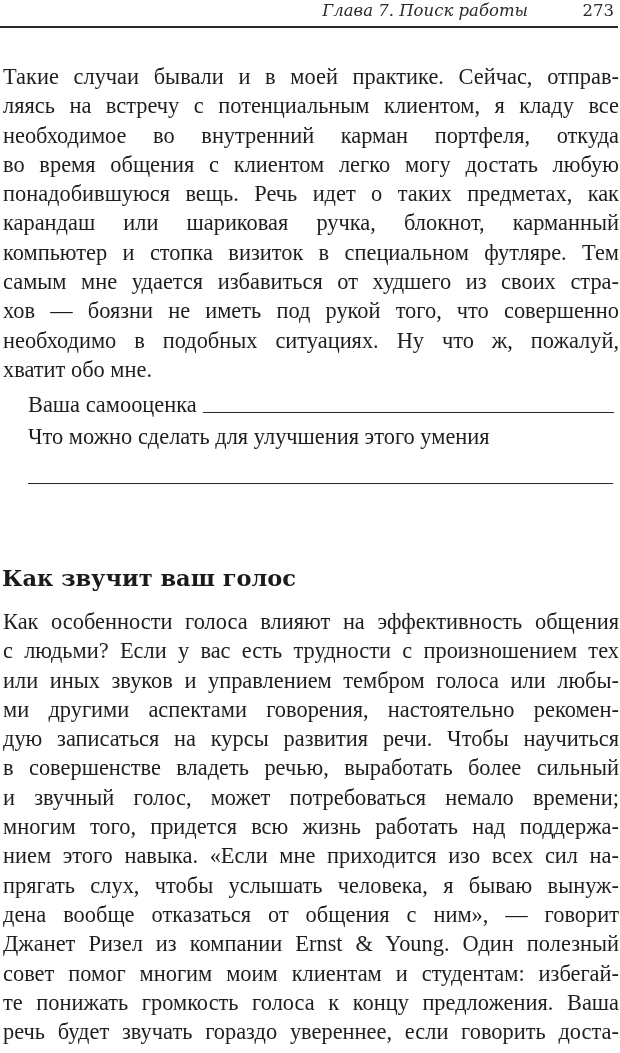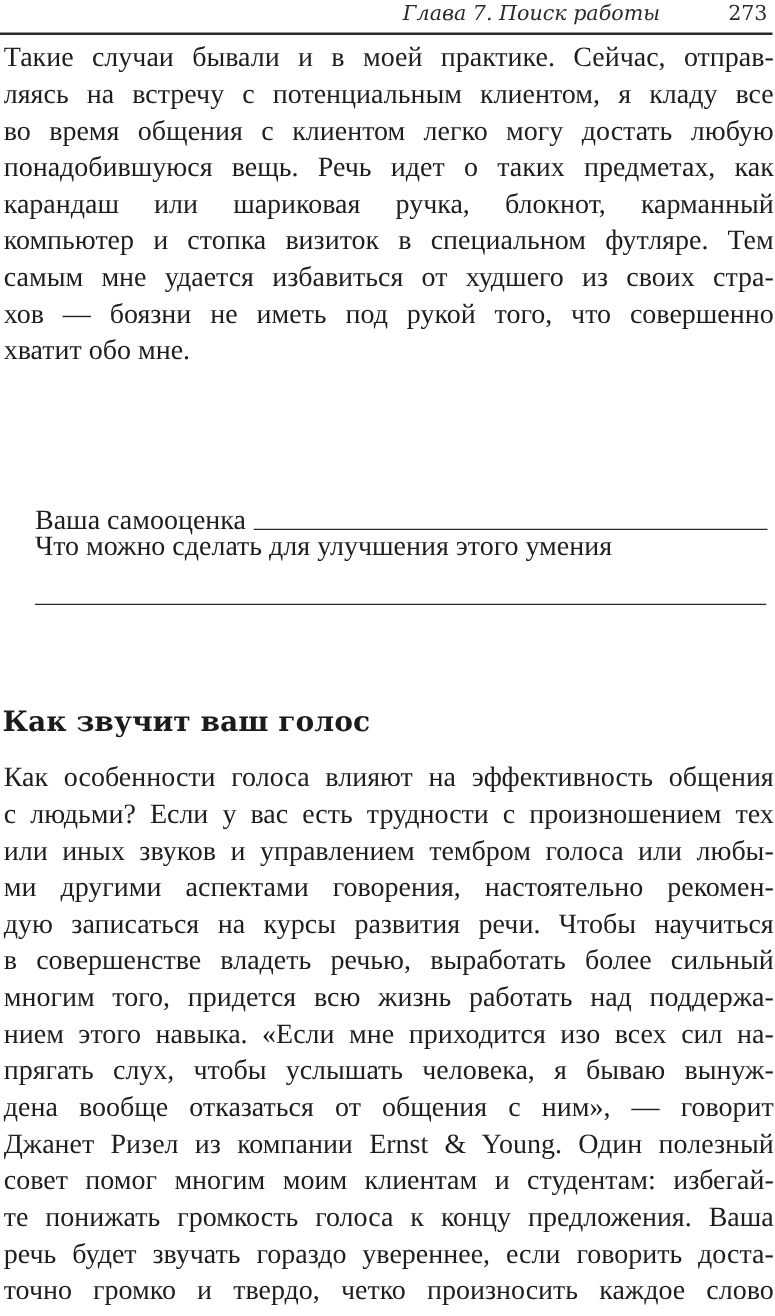--- a/index.html
+++ b/index.html
@@ -4,67 +4,70 @@
 <style>
   html, body { margin: 0; padding: 0; background: #ffffff; }
   body { width: 620px; height: 1053px; overflow: hidden; position: relative; color: #1f1d1d; }
   .page { position: absolute; left: 0; top: 0; width: 620px; height: 823px; }
   .running-head { position: absolute; left: 0; top: 0; width: 618px; height: 26px; border-bottom: 2px solid #2a2828; }
   .rh-title { position: absolute; right: 90px; top: 1px; font-family: "DejaVu Serif", serif; font-style: italic; font-size: 16.5px; color: #2b2929; }
   .rh-page { position: absolute; right: 4px; top: 1px; font-family: "DejaVu Serif", serif; font-size: 16.5px; color: #2b2929; }
   .body-text { position: absolute; left: 3px; width: 616px; font-family: "Liberation Serif", serif; font-size: 22.4px; line-height: 29.3px; }
   .line { display: block; height: 29.3px; white-space: nowrap; text-align: justify; text-align-last: justify; }
   .line.last { text-align-last: left; }
-  .p1 { top: 31px; }
-  .form-row1 { position: absolute; top: 400px; left: 28px; height: 29px; width: 586px; font-family: "Liberation Serif", serif; font-size: 22.4px; display: flex; align-items: flex-end; justify-content: center; }
+  .p1 { top: 62px; }
+  .form-row1 { position: absolute; top: 389px; left: 28px; height: 29px; width: 586px; font-family: "Liberation Serif", serif; font-size: 22.4px; display: flex; align-items: flex-end; justify-content: center; }
   .form-row1 .label { white-space: nowrap; }
   .form-row1 .blank { flex: 1; border-bottom: 1.6px solid #2a2828; margin-left: 6px; height: 20px; margin-bottom: 5px; }
   .form-row2 { position: absolute; top: 424px; left: 28px; white-space: nowrap; font-family: "Liberation Serif", serif; font-size: 22.4px; text-align: right; }
   .form-blank2 { position: absolute; top: 483px; left: 28px; width: 585px; border-bottom: 1.6px solid #2a2828; }
   .section-heading { position: absolute; top: 519px; left: 2px; font-family: "DejaVu Serif", serif; font-weight: bold; font-size: 22.5px; color: #1c1a1a; white-space: nowrap; margin-top: 46px; }
   .p2 { top: 575px; margin-top: 32px; }
 </style>
 </head>
 <body>
 
 <div class="page">
 
   <div class="running-head">
     <span class="rh-title">Глава 7. Поиск работы</span>
     <span class="rh-page">273</span>
   </div>
 
   <div class="body-text p1">
     <span class="line">Такие случаи бывали и в моей практике. Сейчас, отправ-</span>
     <span class="line">ляясь на встречу с потенциальным клиентом, я кладу все</span>
+    <span class="line">необходимое во внутренний карман портфеля, откуда</span>
     <span class="line">во время общения с клиентом легко могу достать любую</span>
     <span class="line">понадобившуюся вещь. Речь идет о таких предметах, как</span>
     <span class="line">карандаш или шариковая ручка, блокнот, карманный</span>
     <span class="line">компьютер и стопка визиток в специальном футляре. Тем</span>
     <span class="line">самым мне удается избавиться от худшего из своих стра-</span>
     <span class="line">хов — боязни не иметь под рукой того, что совершенно</span>
+    <span class="line">необходимо в подобных ситуациях. Ну что ж, пожалуй,</span>
     <span class="line last">хватит обо мне.</span>
   </div>
 
   <div class="form-row1">
     <span class="label">Ваша самооценка</span>
     <span class="blank"></span>
   </div>
   <div class="form-row2">Что можно сделать для улучшения этого умения</div>
   <div class="form-blank2"></div>
 
   <div class="section-heading">Как звучит ваш голос</div>
 
   <div class="body-text p2">
     <span class="line">Как особенности голоса влияют на эффективность общения</span>
     <span class="line">с людьми? Если у вас есть трудности с произношением тех</span>
     <span class="line">или иных звуков и управлением тембром голоса или любы-</span>
     <span class="line">ми другими аспектами говорения, настоятельно рекомен-</span>
     <span class="line">дую записаться на курсы развития речи. Чтобы научиться</span>
     <span class="line">в совершенстве владеть речью, выработать более сильный</span>
+    <span class="line">и звучный голос, может потребоваться немало времени;</span>
     <span class="line">многим того, придется всю жизнь работать над поддержа-</span>
     <span class="line">нием этого навыка. «Если мне приходится изо всех сил на-</span>
     <span class="line">прягать слух, чтобы услышать человека, я бываю вынуж-</span>
     <span class="line">дена вообще отказаться от общения с ним», — говорит</span>
     <span class="line">Джанет Ризел из компании Ernst &amp; Young. Один полезный</span>
     <span class="line">совет помог многим моим клиентам и студентам: избегай-</span>
     <span class="line">те понижать громкость голоса к концу предложения. Ваша</span>
     <span class="line">речь будет звучать гораздо увереннее, если говорить доста-</span>
     <span class="line">точно громко и твердо, четко произносить каждое слово</span>
   </div>

